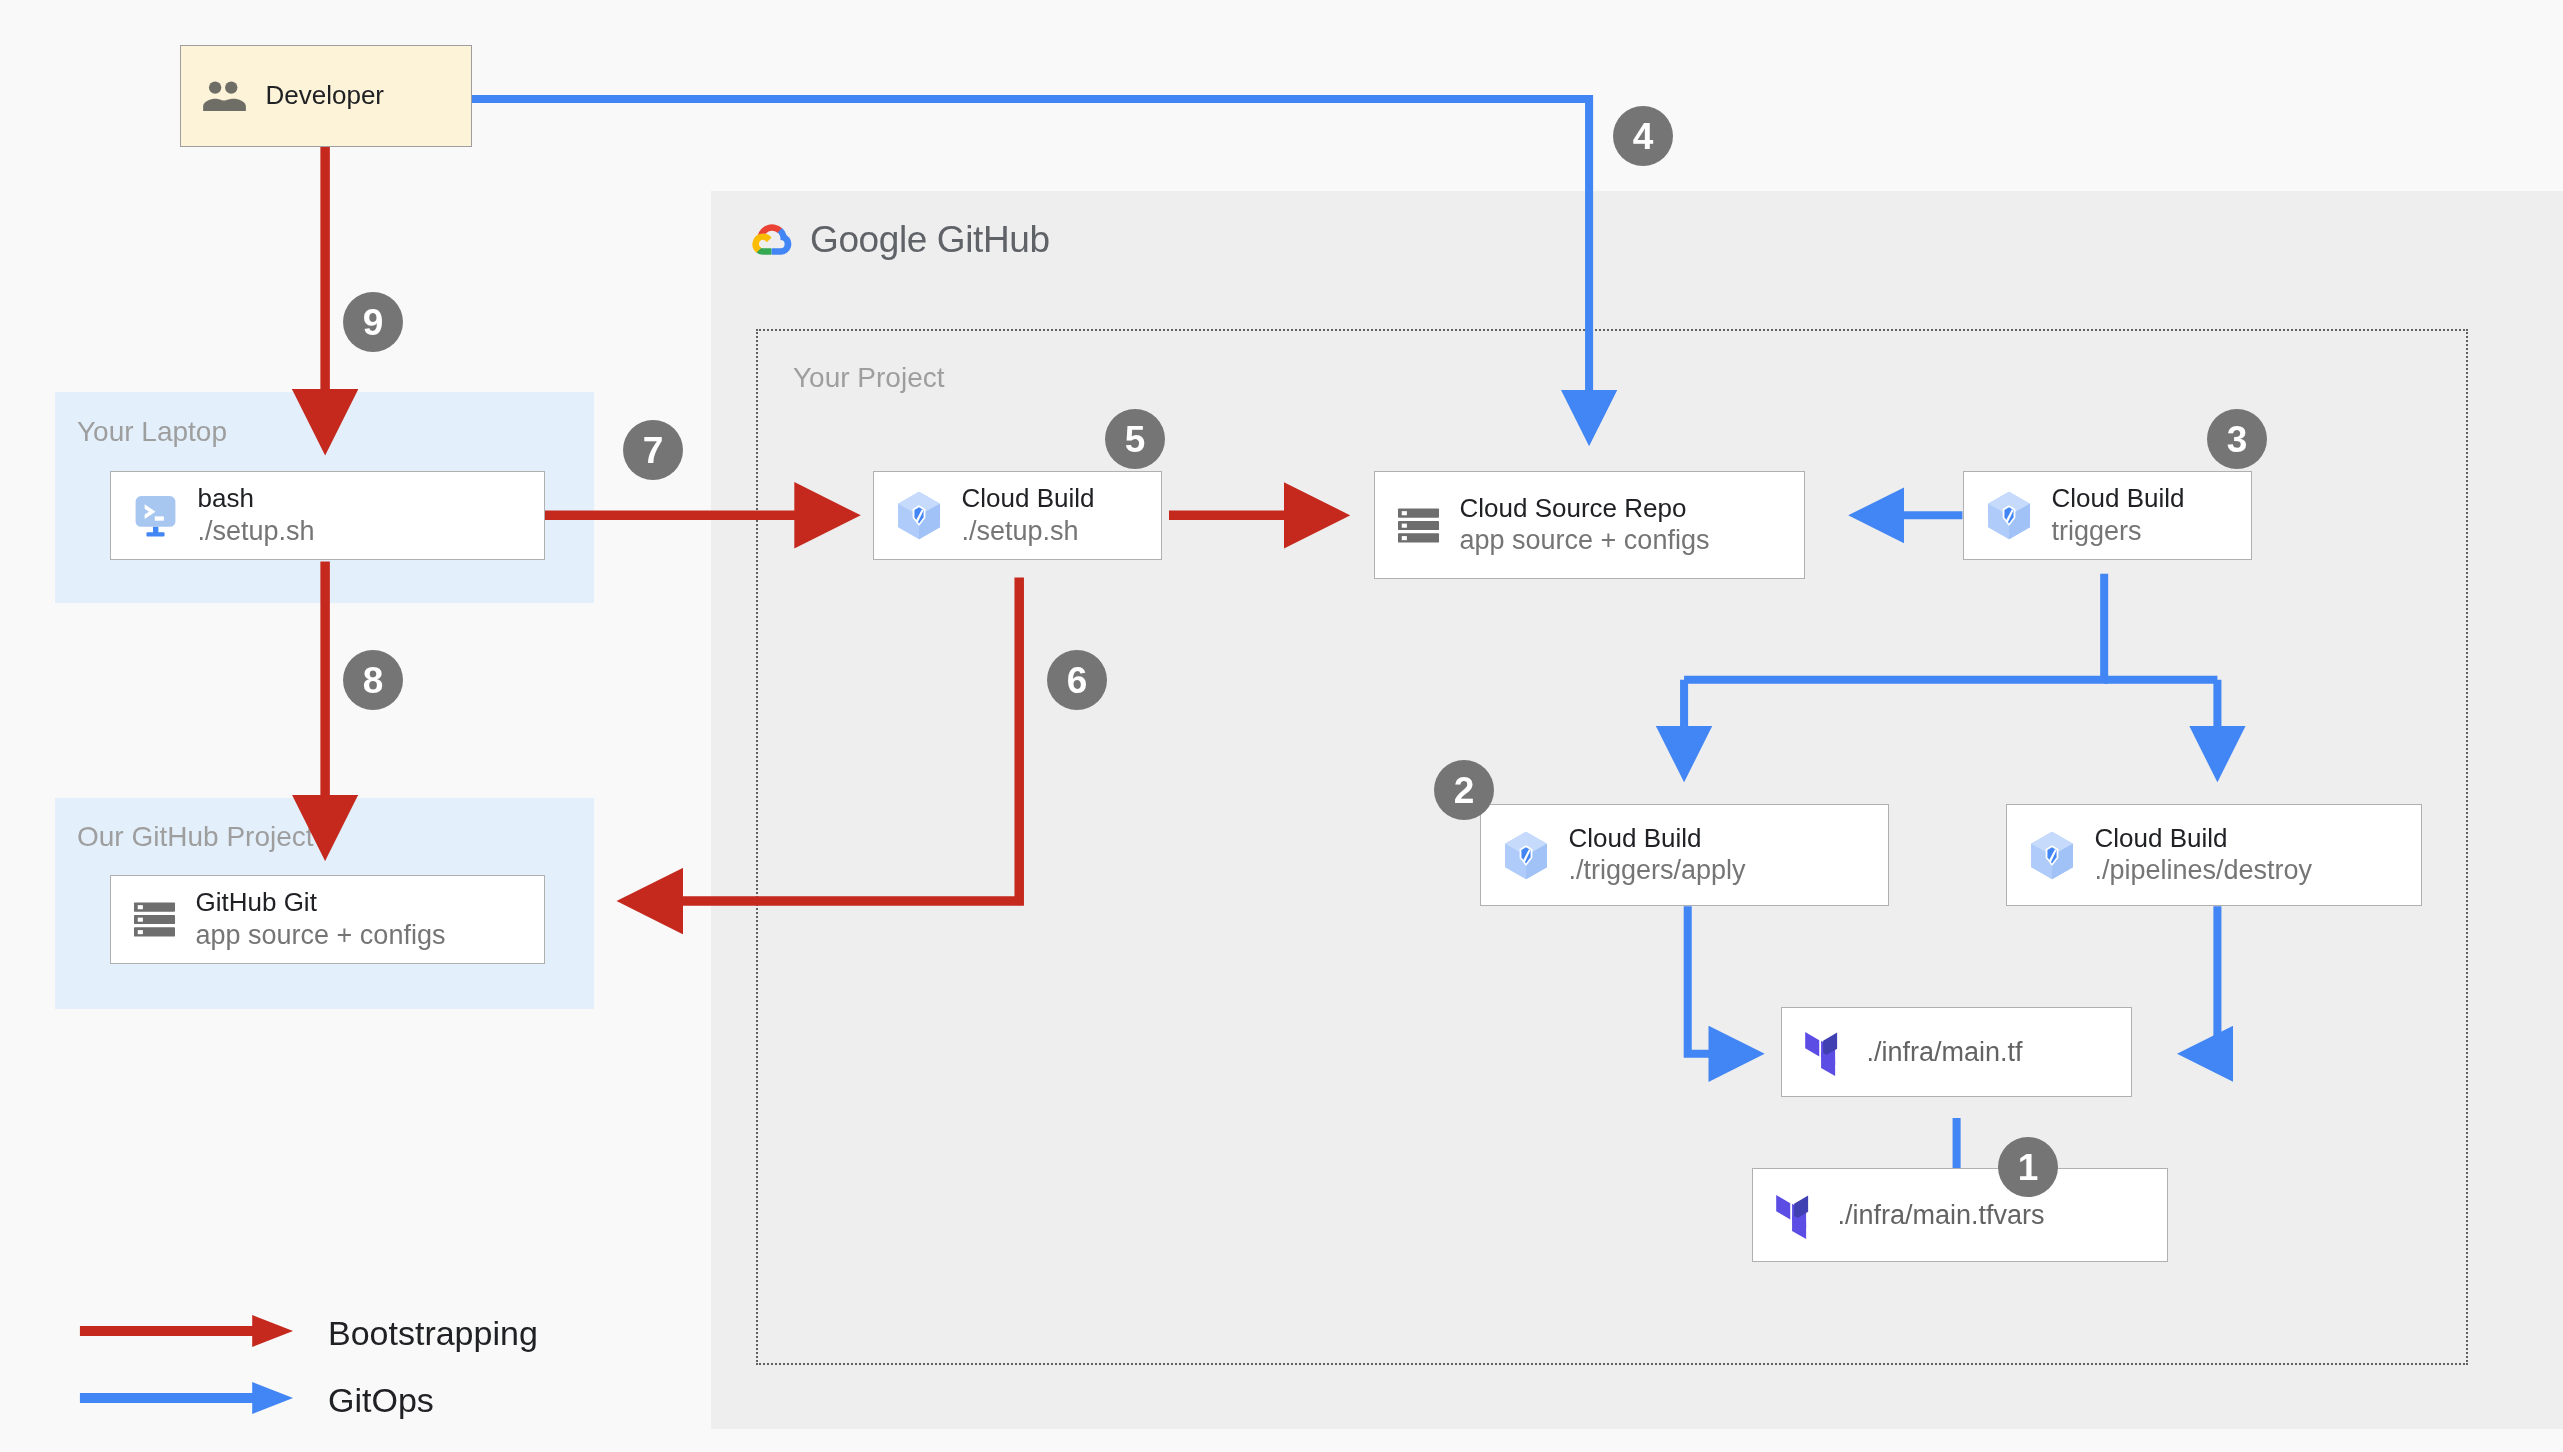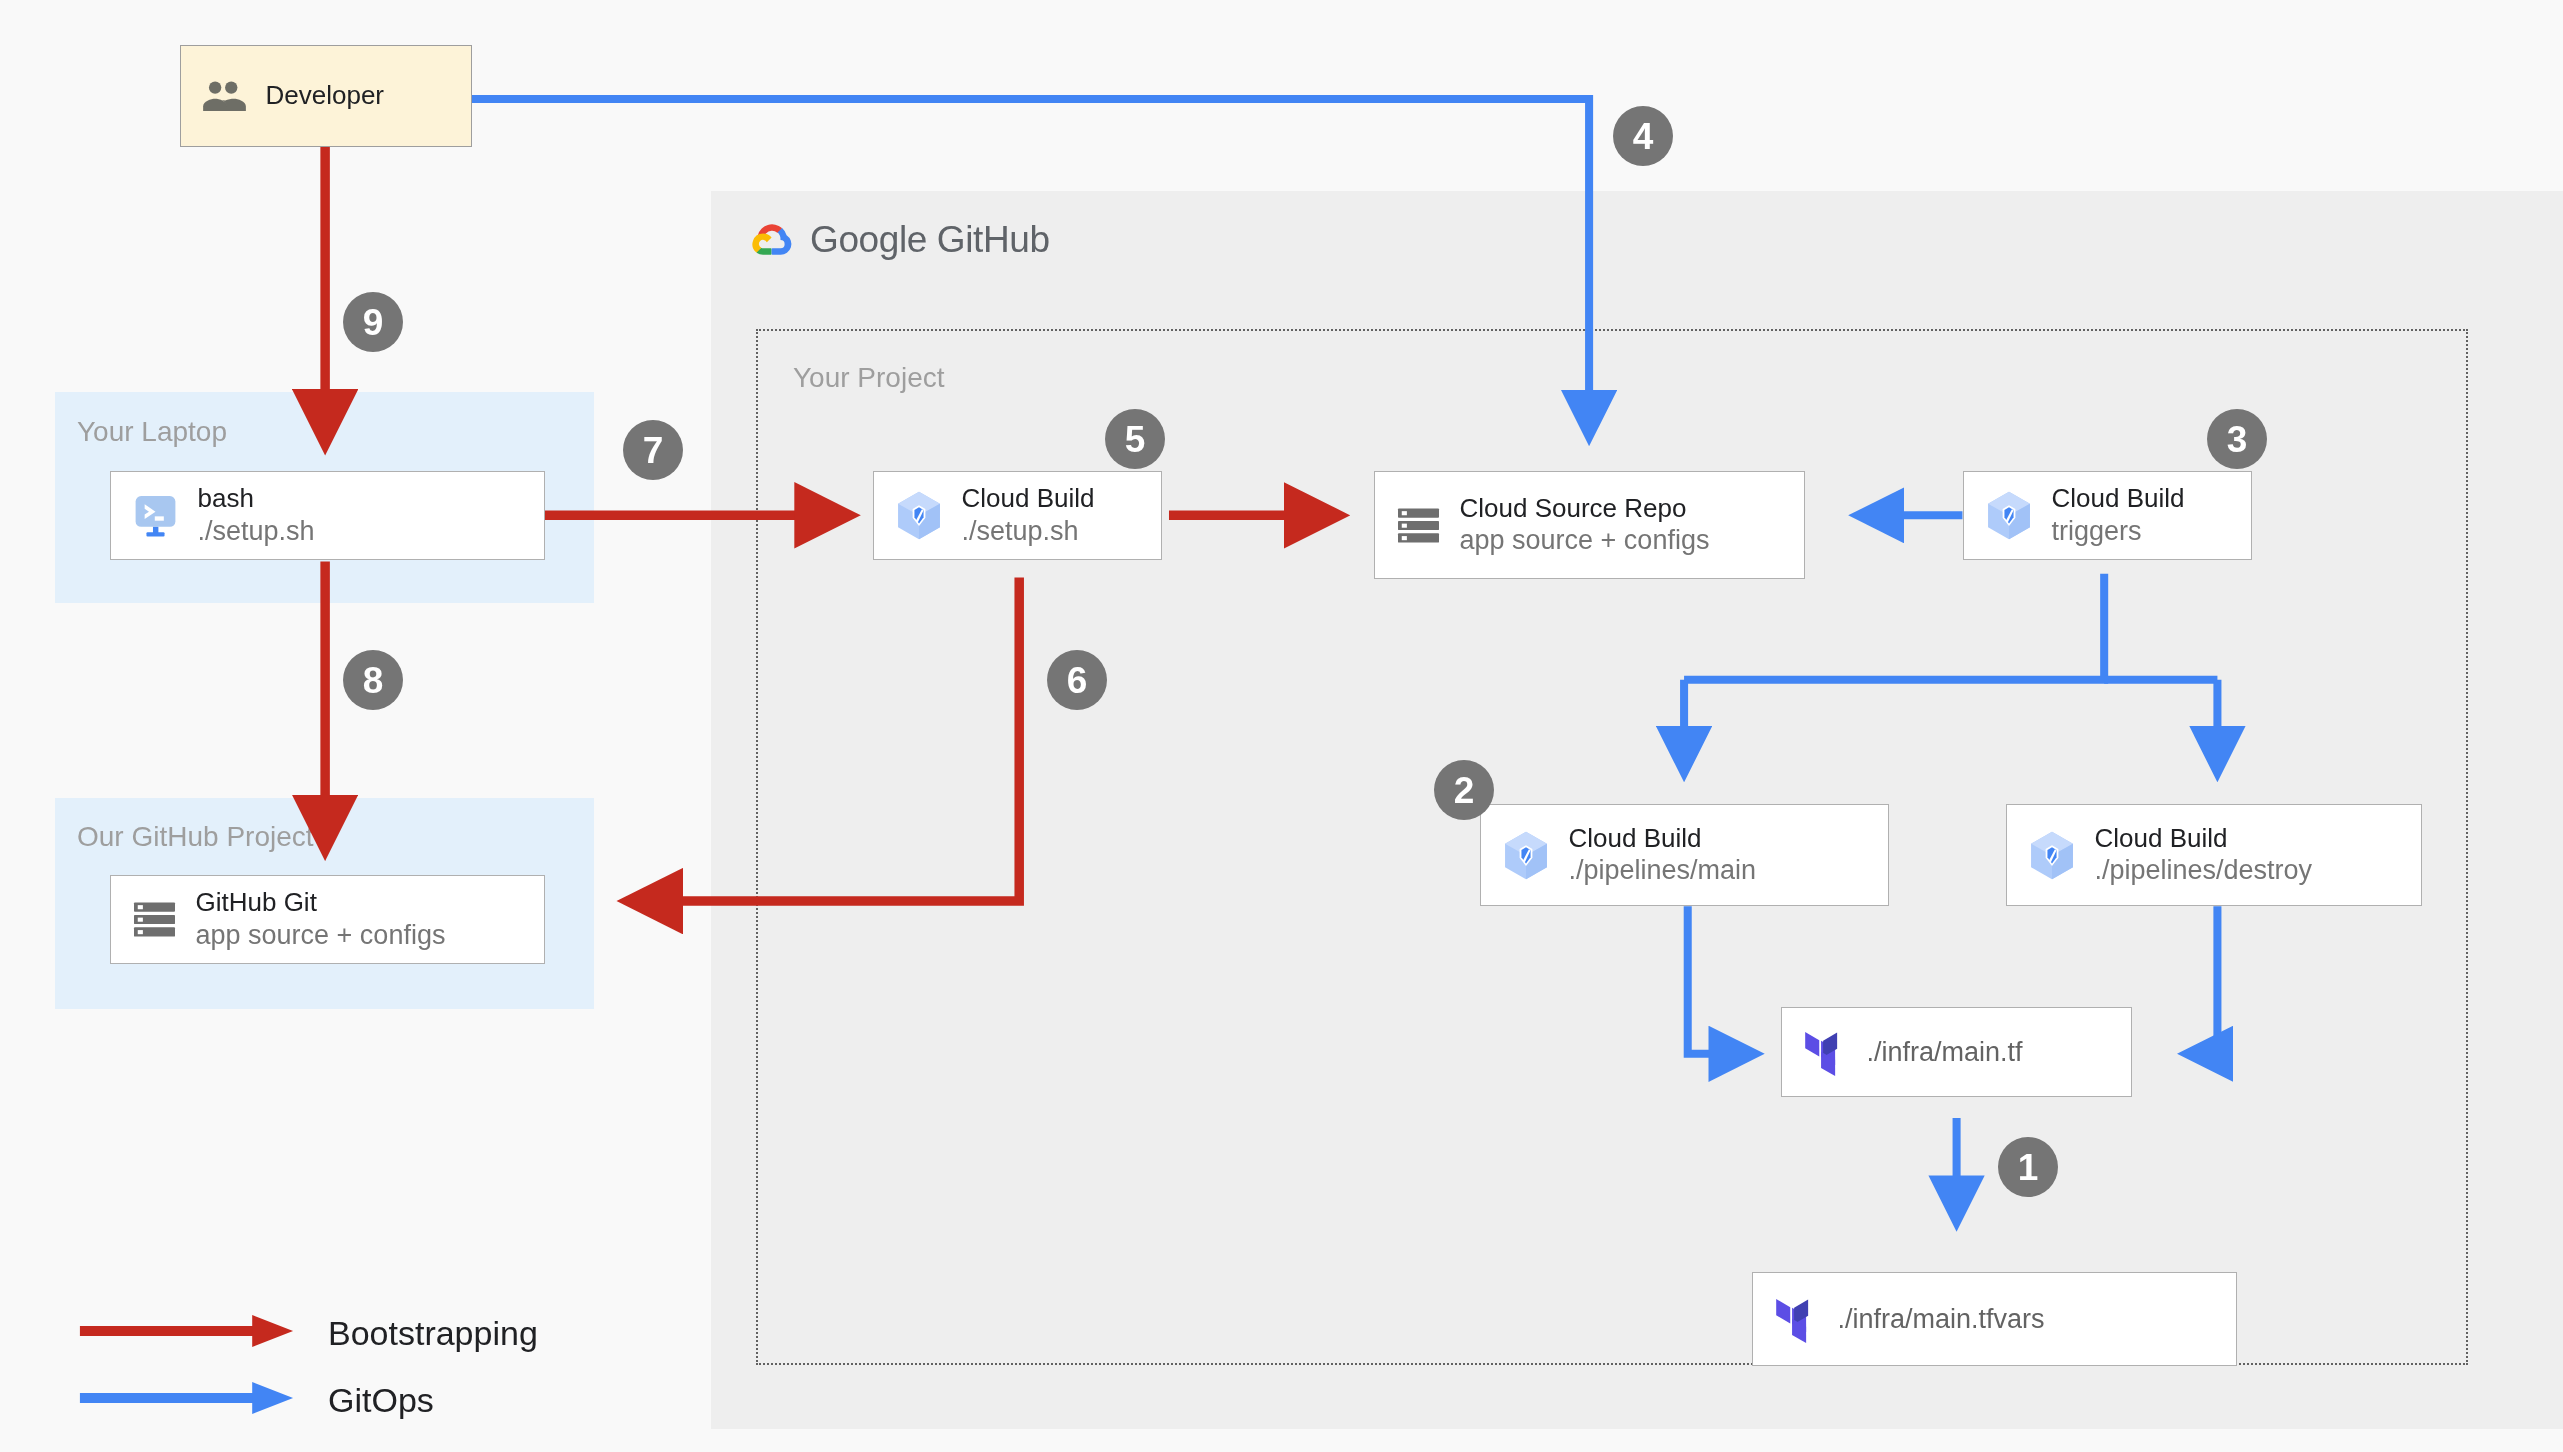--- a/index.html
+++ b/index.html
@@ -261,21 +261,21 @@
         <path d="M13 1 L24.5 7.5 V20.5 L13 27 L1.5 20.5 V7.5 z" fill="#AECBFA"></path>
         <path d="M13 1 L24.5 7.5 L13 14 L1.5 7.5 z" fill="#C6DAFC"></path>
         <path d="M13 14 L24.5 7.5 V20.5 L13 27 z" fill="#A1C2F7"></path>
         <path d="M9.5 10.4 L13 8.4 L16.5 10.4 V15.2 L13 19.8 L9.5 15.2 z" fill="#ffffff"></path>
         <path d="M10.5 11 L13 9.5 L15.5 11 V14.9 L13 18.4 L10.5 14.9 z" fill="#4285F4"></path>
         <path d="M14.6 10.6 L11.2 17 L12.4 17.7 L15.5 11.1 z" fill="#ffffff"></path>
       </svg>
     </span>
     <div class="node-text">
       <div class="node-title">Cloud Build</div>
-      <div class="node-sub">./pipelines/main</div>
+      <div class="node-sub">./triggers/apply</div>
     </div>
   </div>
 
   <div class="node" style="left:2006px; top:804px; width:416px; height:102px;">
     <span class="icon-wrap">
       <svg width="48" height="51" viewBox="0 0 26 28">
         <path d="M13 1 L24.5 7.5 V20.5 L13 27 L1.5 20.5 V7.5 z" fill="#AECBFA"></path>
         <path d="M13 1 L24.5 7.5 L13 14 L1.5 7.5 z" fill="#C6DAFC"></path>
         <path d="M13 14 L24.5 7.5 V20.5 L13 27 z" fill="#A1C2F7"></path>
         <path d="M9.5 10.4 L13 8.4 L16.5 10.4 V15.2 L13 19.8 L9.5 15.2 z" fill="#ffffff"></path>
@@ -296,21 +296,21 @@
         <path d="M9.6 6.9 L17.2 11.3 V20.1 L9.6 15.7 z" fill="#5C4EE5"></path>
         <path d="M18.2 6.9 L18.2 15.7 L25.8 11.3 V2.5 z" fill="#4040B2" transform="translate(-7.5,0)"></path>
         <path d="M9.6 16.8 L17.2 21.2 V30 L9.6 25.6 z" fill="#5C4EE5" transform="translate(0,-4)"></path>
       </svg>
     </span>
     <div class="node-text">
       <div class="node-only">./infra/main.tf</div>
     </div>
   </div>
 
-  <div class="node" style="left:1752px; top:1272px; width:485px; height:94px;">
+  <div class="node" style="left:1752px; top:1168px; width:416px; height:94px;">
     <span class="icon-wrap">
       <svg width="45" height="48" viewBox="0 0 24 26">
         <path d="M1 2.2 L8.6 6.6 V15.4 L1 11 z" fill="#5C4EE5"></path>
         <path d="M9.6 6.9 L17.2 11.3 V20.1 L9.6 15.7 z" fill="#5C4EE5"></path>
         <path d="M18.2 6.9 L18.2 15.7 L25.8 11.3 V2.5 z" fill="#4040B2" transform="translate(-7.5,0)"></path>
         <path d="M9.6 16.8 L17.2 21.2 V30 L9.6 25.6 z" fill="#5C4EE5" transform="translate(0,-4)"></path>
       </svg>
     </span>
     <div class="node-text">
       <div class="node-only">./infra/main.tfvars</div>

